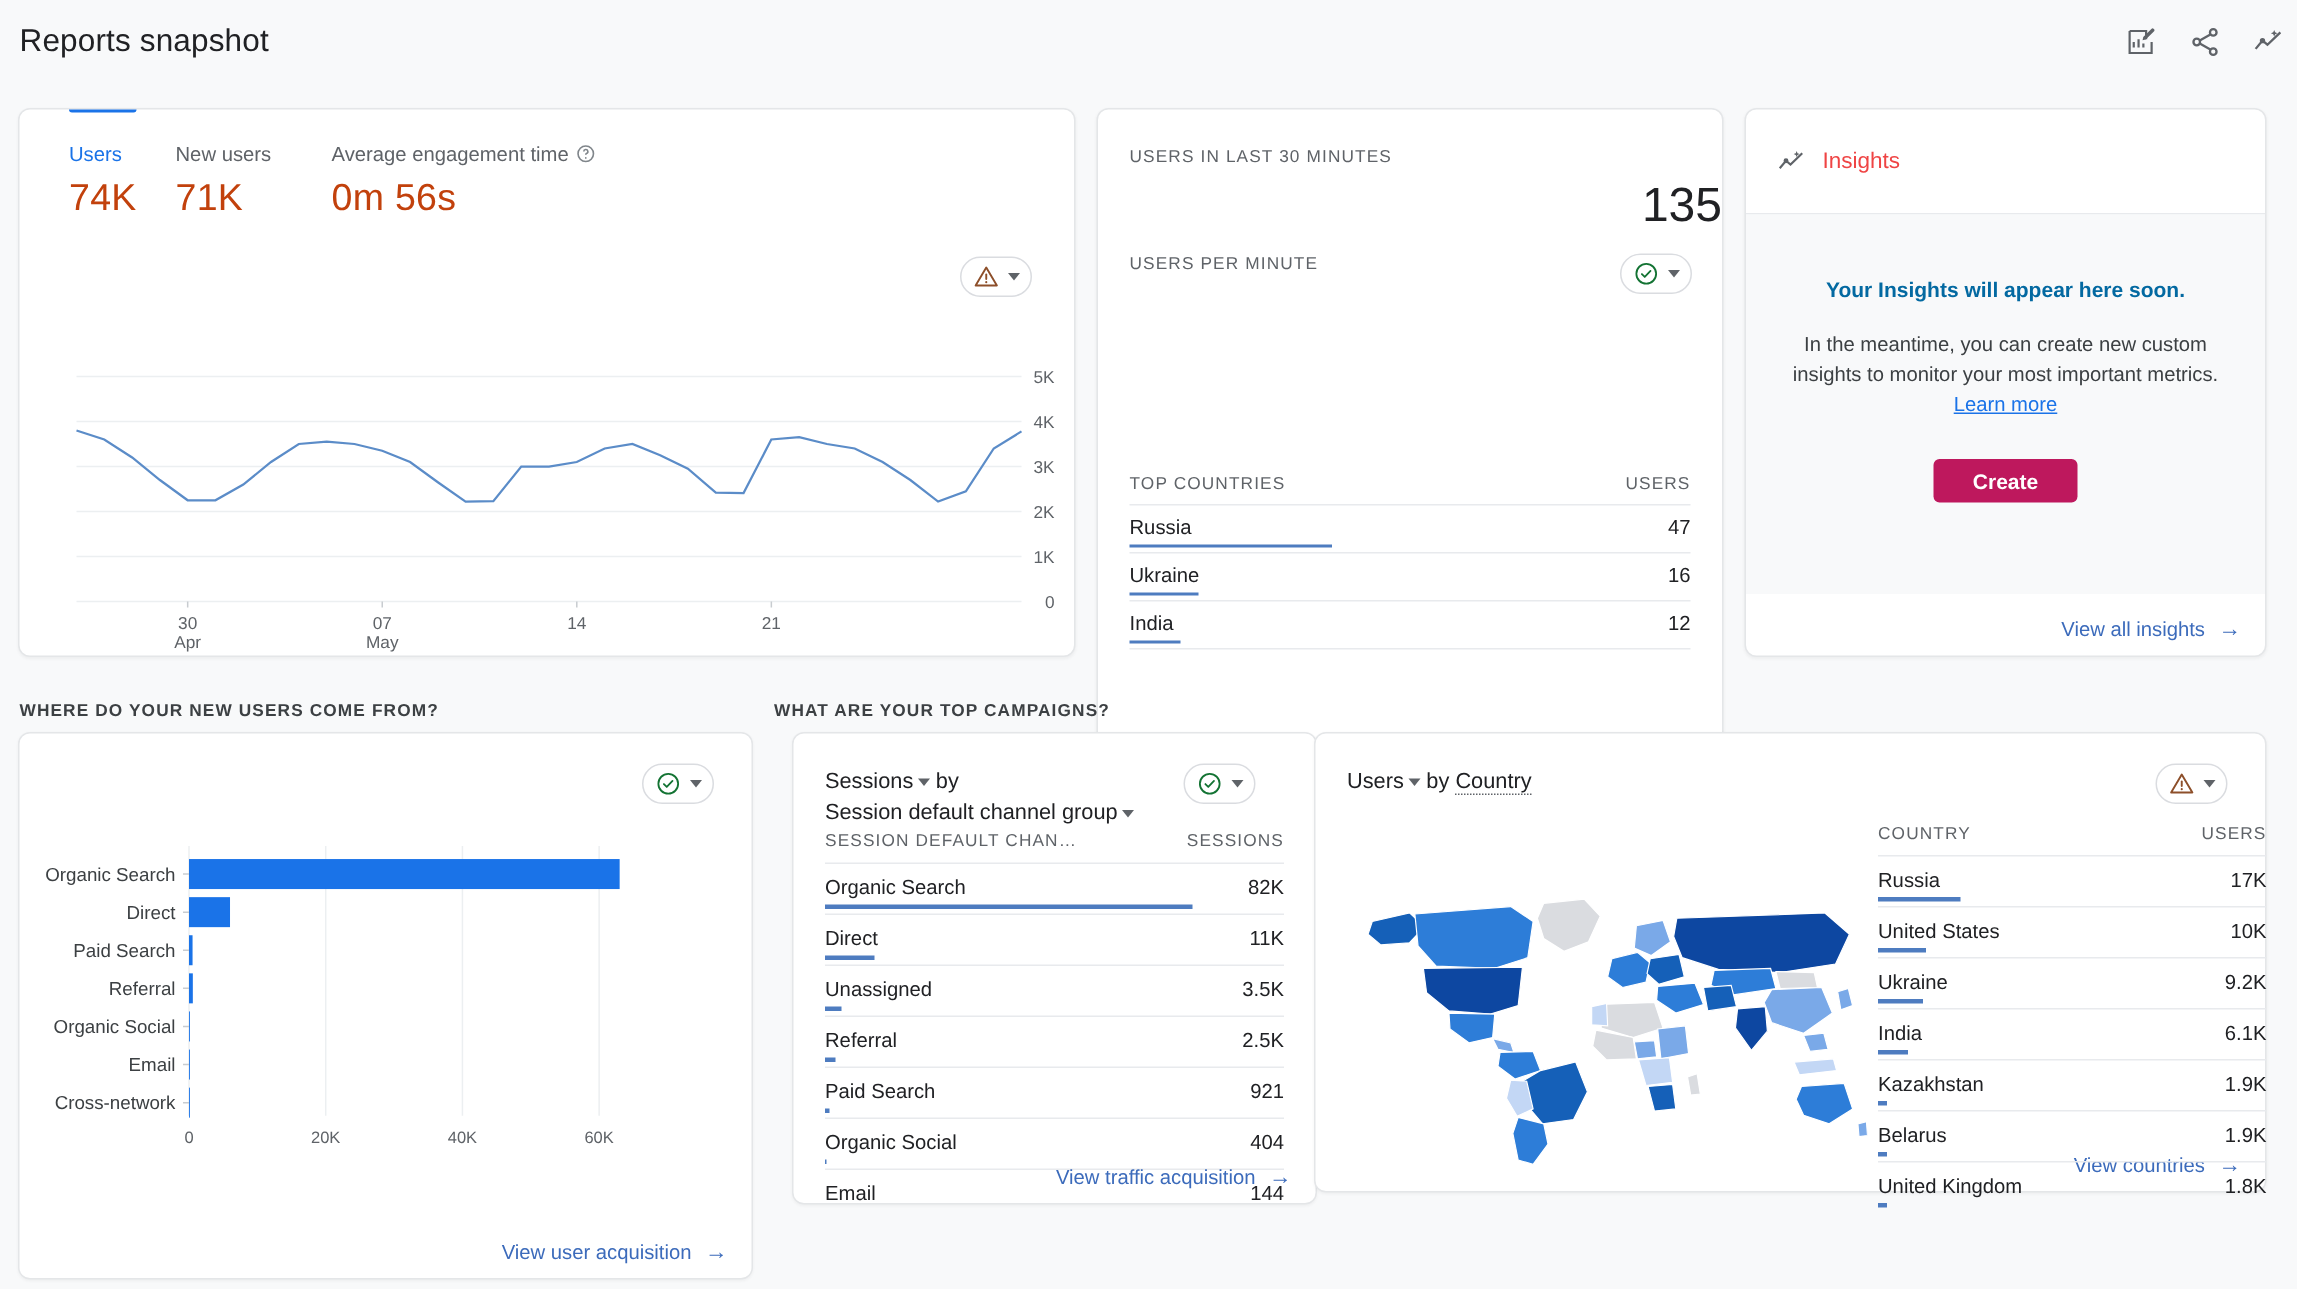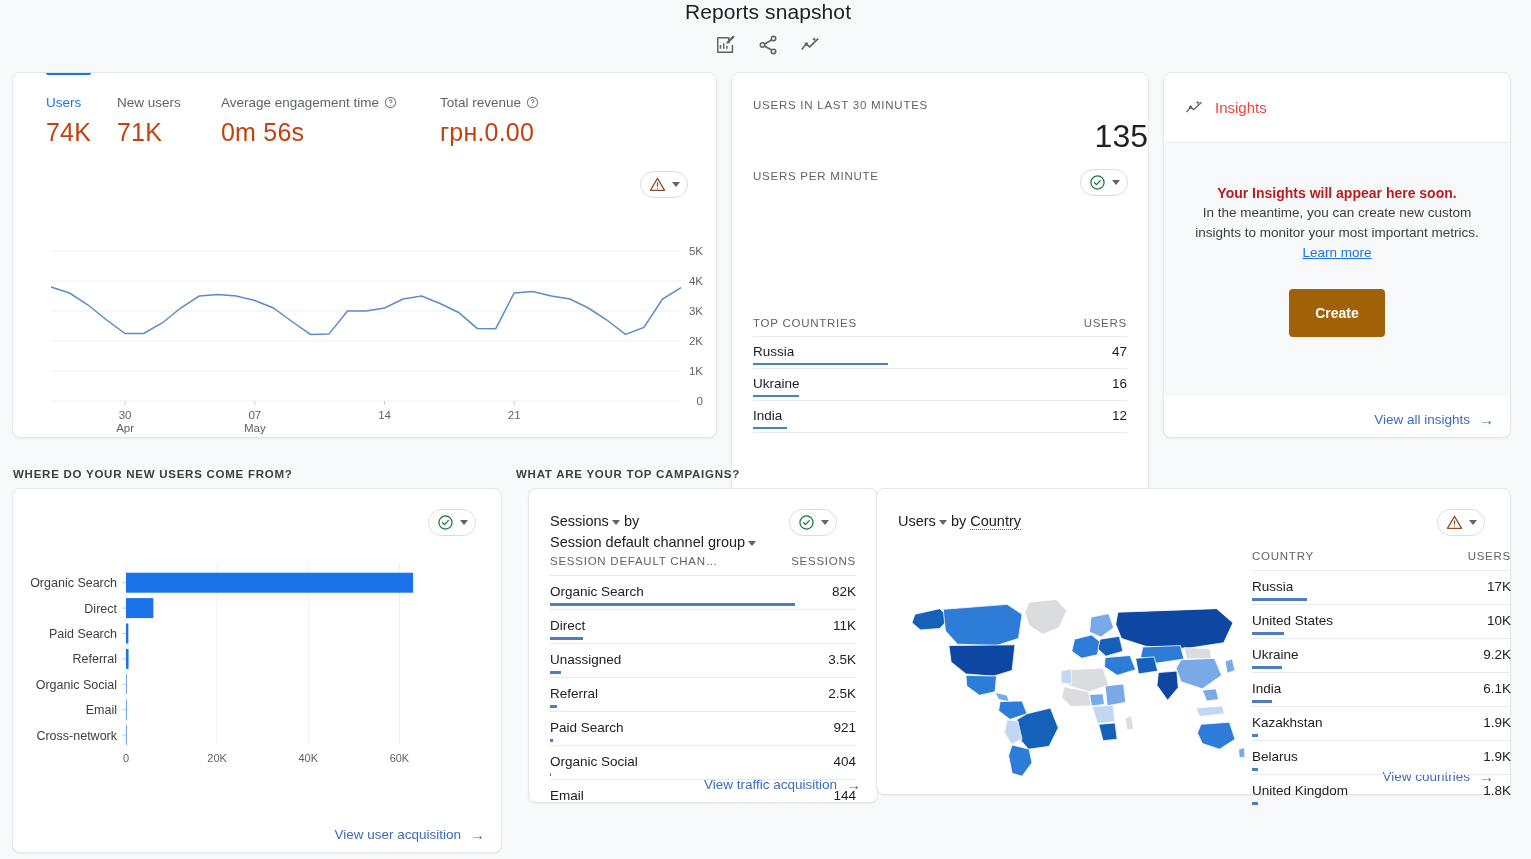--- a/index.html
+++ b/index.html
@@ -10,21 +10,20 @@
     color: #202124;
     overflow: hidden;
   }
   .page { position: relative; width: 1531px; height: 859px; }
 
   
   .topbar {
     position: absolute; top: 0; left: 0; right: 0; height: 56px;
     display: flex; align-items: center; justify-content: space-between;
     padding: 0 8px 0 13px;
-    flex-direction: column;
   }
   .page-title { font-size: 21px; color: #202124; font-weight: 400; letter-spacing: .1px; }
   .top-icons { display: flex; align-items: center; gap: 20px; }
   .top-icons .ic { width: 22px; height: 22px; color: #5f6368; cursor: pointer; display:block; }
 
   
   .card {
     position: absolute; background: #fff;
     border: 1px solid #e4e6e8; border-radius: 8px;
     box-shadow: 0 1px 2px rgba(60,64,67,.06);
@@ -79,26 +78,26 @@
   .rt-row .nm { font-size: 13.5px; color: #202124; }
   .rt-row .vl { font-size: 13.5px; color: #202124; }
   .rt-row .bar { position: absolute; left: 0; bottom: 3px; height: 2.4px; background: #4e7cc0; }
 
   
   #card-insights { left: 1163px; top: 72px; width: 348px; height: 366px; overflow: hidden; }
   .ins-head { height: 70px; display: flex; align-items: center; gap: 11px; padding-left: 20px;
               border-bottom: 1px solid #e8eaed; }
   .ins-head .t { font-size: 15px; color: #ef4444; }
   .ins-body { background: #f8f9fa; height: 253px; padding: 42px 22px 0; text-align: center; }
-  .ins-h { font-size: 14px; color: #b91c1c; font-weight: 700; }
-  .ins-p { font-size: 13.5px; color: #3c4043; line-height: 20px; margin-top: 2px; }
+  .ins-h { font-size: 14px; color: #0369a1; font-weight: 700; }
+  .ins-p { font-size: 13.5px; color: #3c4043; line-height: 20px; margin-top: 19px; }
   .ins-p a { color: #1a73e8; text-decoration: underline; cursor: pointer; }
   .btn-create {
-    margin: 26px auto 0; display: block; background: #a16207; color: #fff;
-    border: none; border-radius: 4px; height: 48px; padding: 0 26px;
+    margin: 26px auto 0; display: block; background: #be185d; color: #fff;
+    border: none; border-radius: 4px; height: 29px; padding: 0 26px;
     font-size: 14px; font-weight: 700; font-family: inherit; cursor: pointer;
   }
 
   
   .sec-caption { position: absolute; font-size: 11.5px; letter-spacing: .75px; color: #3c4043; text-transform: uppercase; font-weight: 700; }
 
   
   #card-acq { left: 12px; top: 488px; width: 490px; height: 365px; overflow: hidden; }
   .c-title { position: absolute; left: 21px; top: 22px; font-size: 14.5px; color: #202124; max-width: 370px; line-height: 21px; }
   .c-title .dim { border-bottom: 1px dotted #5f6368; cursor: pointer; }
@@ -170,31 +169,20 @@
       <div class="metric m2">
         <div class="lbl">
           <span>Average engagement time</span>
           <svg class="help-ic" viewBox="0 0 24 24" fill="none" stroke="currentColor" stroke-width="2">
             <circle cx="12" cy="12" r="9.5"></circle>
               <path d="M9.6 9.3a2.5 2.5 0 1 1 3.3 2.4c-.6.3-.9.8-.9 1.6"></path>
               <circle cx="12" cy="17.1" r="1.1" fill="currentColor" stroke="none"></circle>
           </svg>
         </div>
         <div class="val">0m 56s</div>
-      </div>
-      <div class="metric m3">
-        <div class="lbl">
-          <span>Total revenue</span>
-          <svg class="help-ic" viewBox="0 0 24 24" fill="none" stroke="currentColor" stroke-width="2">
-            <circle cx="12" cy="12" r="9.5"></circle>
-              <path d="M9.6 9.3a2.5 2.5 0 1 1 3.3 2.4c-.6.3-.9.8-.9 1.6"></path>
-              <circle cx="12" cy="17.1" r="1.1" fill="currentColor" stroke="none"></circle>
-          </svg>
-        </div>
-        <div class="val">грн.0.00</div>
       </div>
     </div>
 
     <div class="badge-pill" id="ov-badge">
       <svg class="tri" viewBox="0 0 24 24">
         <path d="M12 3.3L22 20.2H2z" fill="none" stroke="#8d4f2a" stroke-width="1.8" stroke-linejoin="round"></path>
         <path d="M12 9.8v4.4" stroke="#8d4f2a" stroke-width="1.8" stroke-linecap="round"></path>
         <circle cx="12" cy="17.1" r="1" fill="#8d4f2a"></circle>
       </svg>
       <span class="caret"></span>

